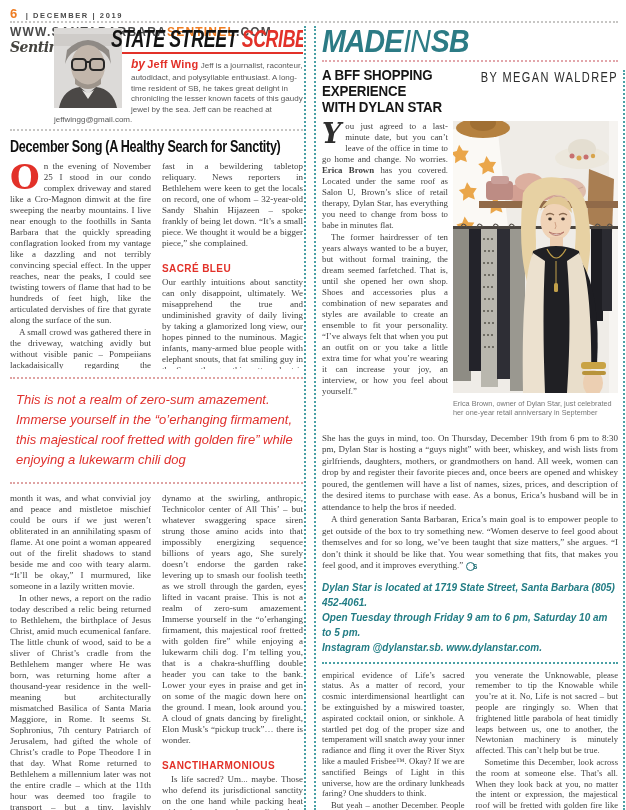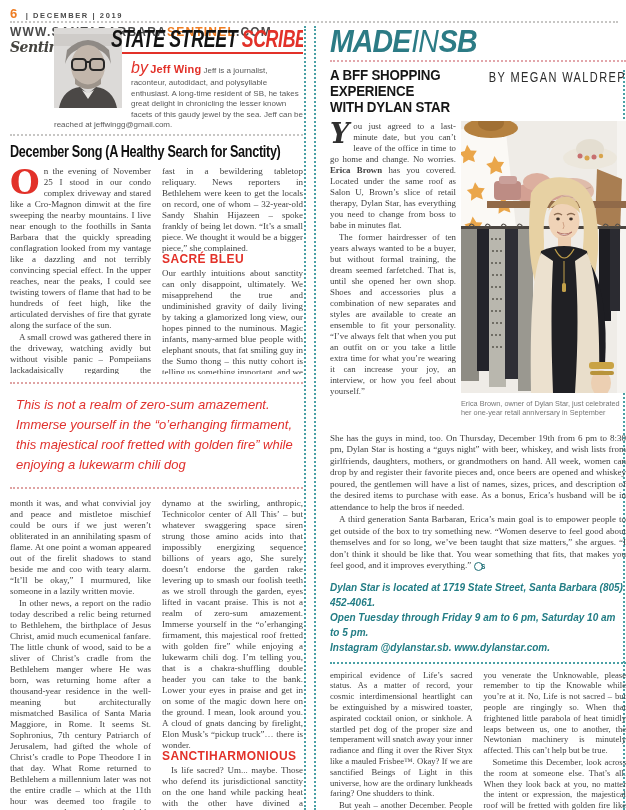--- a/index.html
+++ b/index.html
@@ -21,48 +21,48 @@
   .hdr-center { font-size:12px; font-weight:bold; letter-spacing:1.2px; color:#4a4a4a; padding-top:3px;}
   .hdr-center .accent { color:#ee7d23; }
   .masthead { font-family:"DejaVu Serif", serif; font-style:italic; font-weight:bold; font-size:14px; color:#45443f; letter-spacing:-0.5px;}
   
   .divider-v { position:absolute; left:304px; top:26px; bottom:0; width:12px;
     border-left:2px dotted #4aa0a5; border-right:2px dotted #4aa0a5; }
   .divider-edge { position:absolute; right:1px; top:70px; bottom:0; width:0;
     border-right:2px dotted #4aa0a5; }
   
   .left-half  { position:absolute; left:10px;  top:26px; width:293px; height:784px; overflow:hidden; }
-  .right-half { position:absolute; left:330px; top:26px; width:296px; height:784px; overflow:hidden; }
+  .right-half { position:absolute; left:322px; top:26px; width:296px; height:784px; overflow:hidden; }
   
   .scribe-head { overflow:hidden; min-height:90px; padding-left:44px; }
   .headshot { float:left; width:68px; height:80px; margin:2px 9px 2px 0; }
   .scribe-title { white-space:nowrap; font-family:"Liberation Sans", sans-serif;
     font-style:italic; font-weight:900; font-size:24px; letter-spacing:-0.5px;
     transform:scaleX(0.74); transform-origin:left top; line-height:1.05; }
   .scribe-title .t1 { color:#131313; }
   .scribe-title .t2 { color:#e23129; font-weight:600; }
   .red-rule { height:2px; background:#e23129; margin:1px 0 3px; }
   .bio { font-family:"Liberation Sans", sans-serif; font-size:8px; line-height:1.32;
     color:#5a5a5a; text-align:left; }
-  .bio .by { color:#e23129; font-style:italic; font-weight:normal; font-size:16px; }
+  .bio .by { color:#e23129; font-style:italic; font-weight:bold; font-size:12px; }
   .bio .author { color:#e23129; font-weight:bold; font-size:11px; letter-spacing:0.2px;margin-top:41px; }
   .dotted { border-bottom:2px dotted #c7c6c4; }
   .dotted.gray { margin:3px 0 0; }
   
   .headline { margin:7px 0 5px; white-space:nowrap; color:#101010;
     font-family:"Liberation Sans", sans-serif; font-weight:800; font-size:16px;
     letter-spacing:-0.4px; transform:scaleX(0.79); transform-origin:left center; }
   
   .cols { display:flex; gap:11px; }
   .col { flex:1; font-size:9px; line-height:11px; text-align:justify; }
   .col p + p, .fulltext + .fulltext { margin-top:1px; }
   .ind { text-indent:9px; }
   .blockA { height:208px; overflow:hidden; }
   .subhead { font-family:"Liberation Sans", sans-serif; color:#e23129;
-    font-size:12px; font-weight:bold; letter-spacing:0.4px; margin:0 0 3px; }
+    font-size:10px; font-weight:bold; letter-spacing:0.4px; margin:14px 0 3px; }
   .dropcap { float:left; color:#e23129; font-weight:bold;
     font-size:34px; line-height:28px; padding:2px 4px 0 0; font-family:"DejaVu Serif", serif; }
   .dropcap.script { color:#2f2f2f; font-style:italic; font-size:27px; line-height:22px; }
   
   .quote-band { margin:8px 0 9px; padding:11px 6px 12px;
     border-top:2px dotted #dfa3a3; border-bottom:2px dotted #dfa3a3; }
   .pullquote { color:#e0312d; font-family:"Liberation Sans", sans-serif;
     font-style:italic; font-size:13px; line-height:20px; font-weight:500; }
   
   .misb-logo { white-space:nowrap; font-family:"Liberation Sans", sans-serif;

